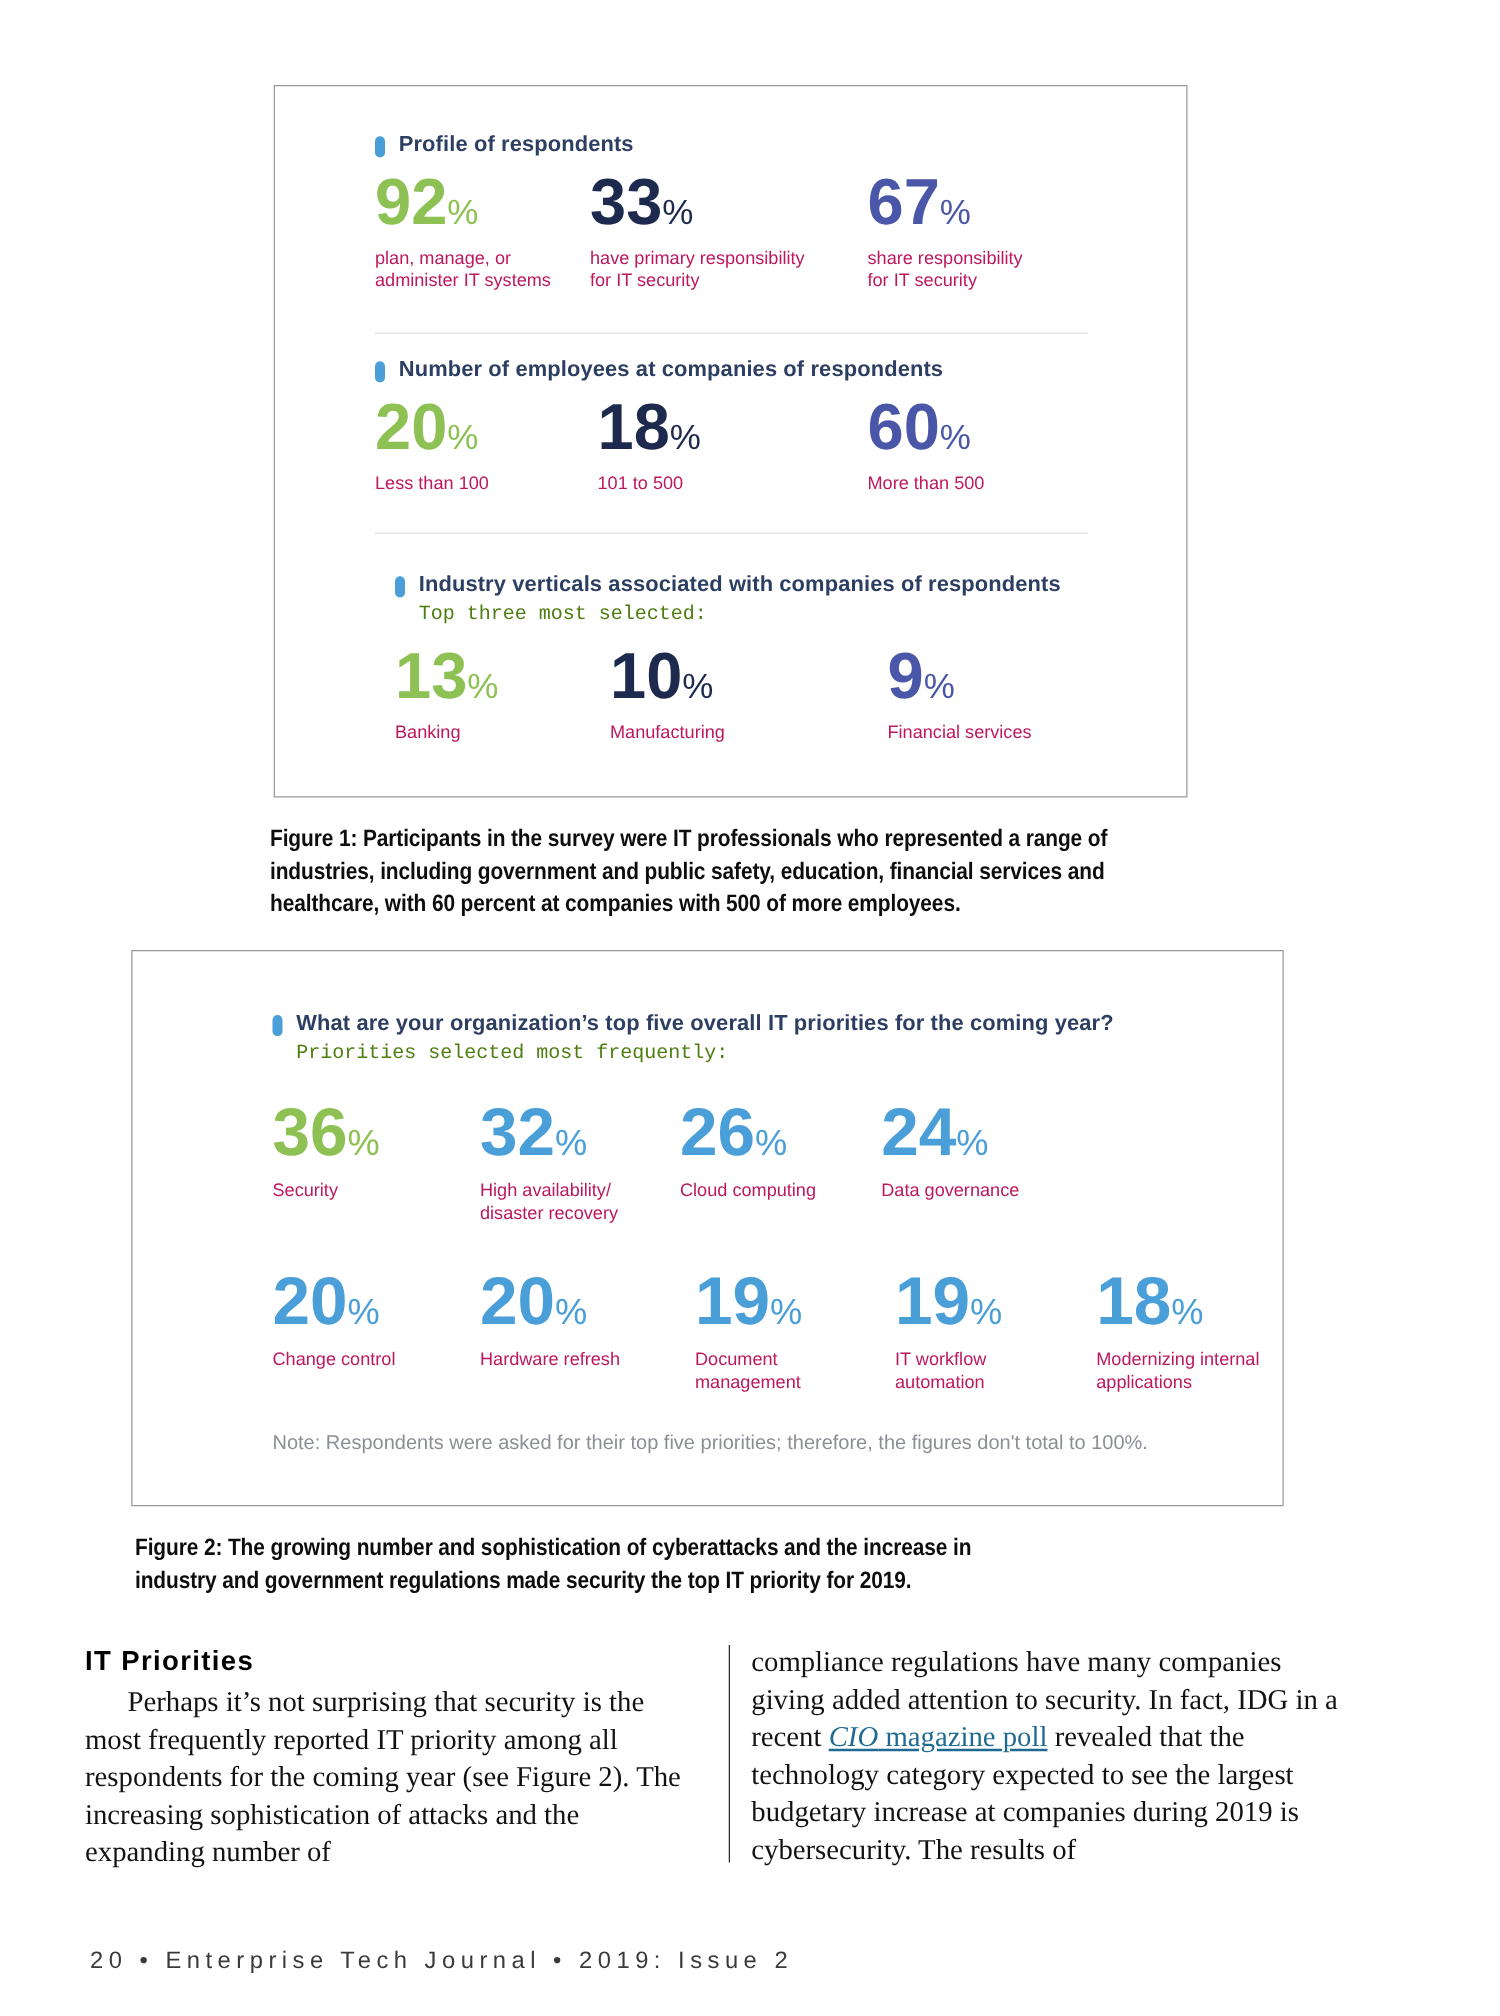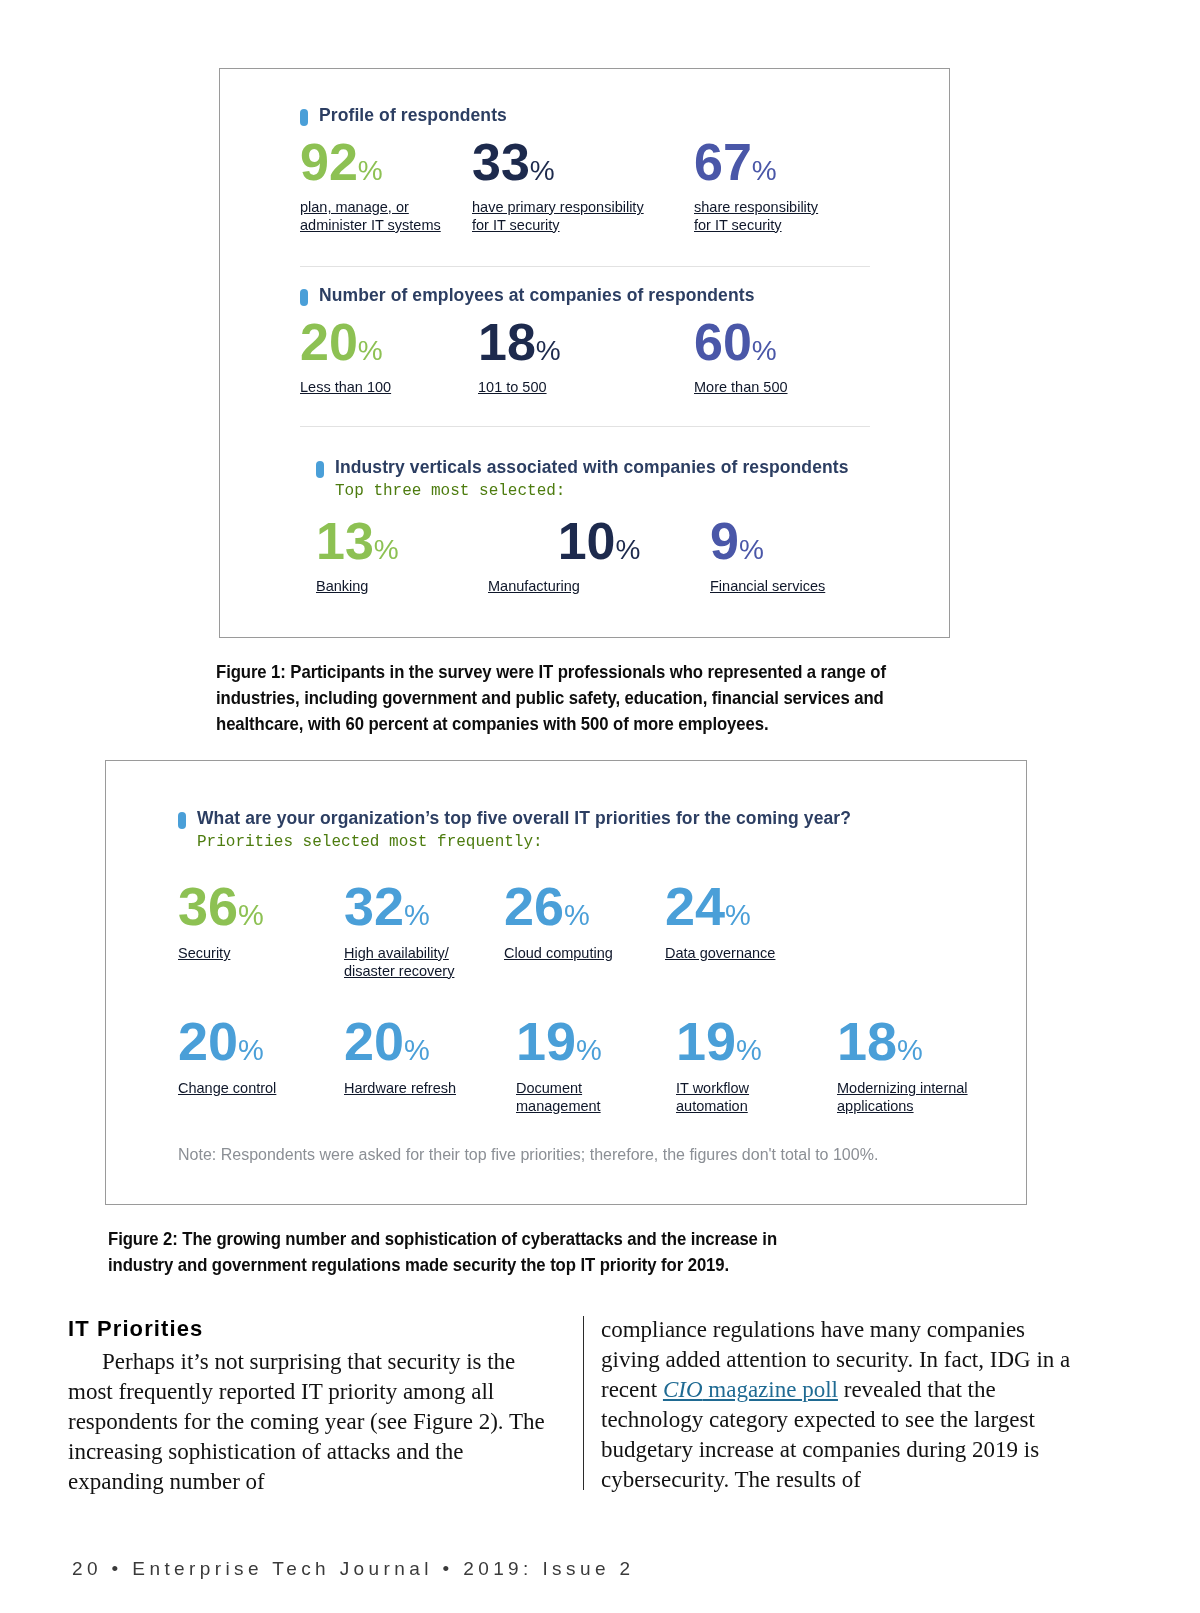--- a/index.html
+++ b/index.html
@@ -16,21 +16,21 @@
   }
 
   
   .figure-panel {
     position: absolute;
     background: #ffffff;
     border: 1px solid #9a9a9a;
     box-sizing: border-box;
   }
   #figure1-panel { left: 219px; top: 68px; width: 731px; height: 570px; }
-  #figure2-panel { left: 105px; top: 760px; width: 922px; height: 445px; }
+  #figure2-panel { left: 105px; top: 760px; width: 922px; height: 445px; padding-left: 40px; }
 
   .fig-inner { position: relative; width: 100%; height: 100%; }
 
   
   .sec-head {
     display: flex;
     align-items: center;
     gap: 11px;
   }
   .pill {
@@ -67,24 +67,23 @@
     font-family: "Liberation Sans", sans-serif;
     font-weight: bold;
     white-space: nowrap;
     line-height: 1;
   }
   .stat .pct {
     font-weight: normal;
   }
   .stat .cap {
     font-family: "Liberation Sans", sans-serif;
-    color: #0f172a;
+    color: #be185d;
     line-height: 1.22;
     white-space: pre-line;
-    text-decoration: underline;
   }
 
   
   #figure1-panel .stat .big { font-size: 52px; }
   #figure1-panel .stat .pct { font-size: 28px; }
   #figure1-panel .stat .cap { font-size: 14.5px; margin-top: 11px; }
 
   
   #figure2-panel .stat .big { font-size: 54px; }
   #figure2-panel .stat .pct { font-size: 29px; }
@@ -228,21 +227,21 @@
         <span class="pill"></span>
         <span class="sec-title">Industry verticals associated with companies of respondents</span>
       </div>
       <div class="sec-sub">Top three most selected:</div>
       <div class="stat-row" style="margin-top:14px;">
         <div class="stat" style="width:172px;">
           <div class="big" style="color:#8dc153;"><span>13</span><span class="pct">%</span></div>
           <div class="cap">Banking</div>
         </div>
         <div class="stat" style="width:222px;">
-          <div class="big" style="color:#1d2a4d;text-align:center;"><span>10</span><span class="pct">%</span></div>
+          <div class="big" style="color:#1d2a4d;"><span>10</span><span class="pct">%</span></div>
           <div class="cap">Manufacturing</div>
         </div>
         <div class="stat" style="width:200px;">
           <div class="big" style="color:#4a57a8;"><span>9</span><span class="pct">%</span></div>
           <div class="cap">Financial services</div>
         </div>
       </div>
     </div>
 
   </div>

